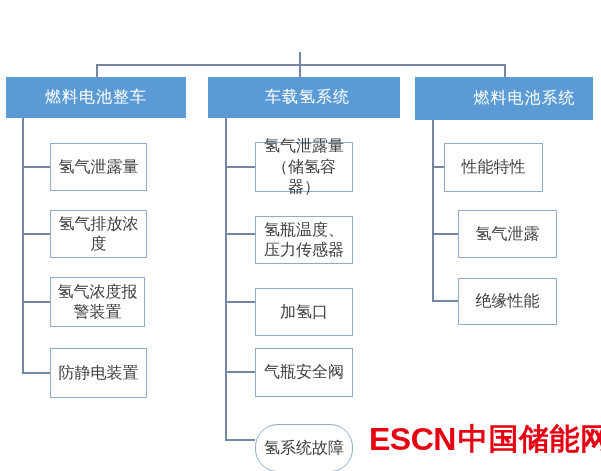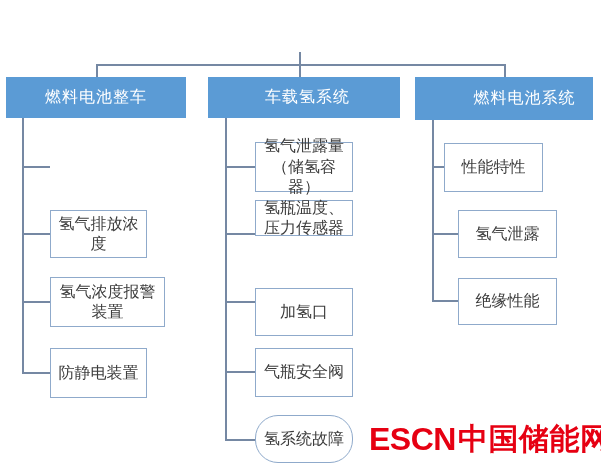--- a/index.html
+++ b/index.html
@@ -55,36 +55,37 @@
   <div class="node branch" style="left:6px;top:77px;width:180px;height:41px;">燃料电池整车</div>
   <div class="node branch" style="left:208px;top:77px;width:192px;height:41px;padding-left:7px;">车载氢系统</div>
   <div class="node branch" style="left:415px;top:77px;width:178px;height:43px;padding-left:41px;">燃料电池系统</div>
 
   <div class="line v" style="left:22px;top:118px;height:256px;"></div>
   <div class="line h" style="left:22px;top:166px;width:28px;"></div>
   <div class="line h" style="left:22px;top:233px;width:28px;"></div>
   <div class="line h" style="left:22px;top:301px;width:28px;"></div>
   <div class="line h" style="left:22px;top:372px;width:28px;"></div>
 
+  <div class="node leaf" style="left:50px;top:143px;width:97px;height:48px;">氢气泄露量</div>
   <div class="node leaf" style="left:50px;top:210px;width:97px;height:48px;">氢气排放浓度</div>
-  <div class="node leaf" style="left:50px;top:277px;width:115px;height:50px;">氢气浓度报警装置</div>
+  <div class="node leaf" style="left:50px;top:277px;width:95px;height:50px;">氢气浓度报警装置</div>
   <div class="node leaf" style="left:50px;top:348px;width:97px;height:50px;">防静电装置</div>
 
   <div class="line v" style="left:225px;top:118px;height:322px;"></div>
   <div class="line h" style="left:225px;top:166px;width:30px;"></div>
   <div class="line h" style="left:225px;top:233px;width:30px;"></div>
   <div class="line h" style="left:225px;top:301px;width:30px;"></div>
   <div class="line h" style="left:225px;top:371px;width:30px;"></div>
   <div class="line h" style="left:225px;top:439px;width:30px;"></div>
 
   <div class="node leaf" style="left:255px;top:142px;width:98px;height:50px;">氢气泄露量（储氢容器）</div>
-  <div class="node leaf" style="left:255px;top:200px;width:98px;height:36px;">氢瓶温度、压力传感器</div>
+  <div class="node leaf" style="left:255px;top:216px;width:98px;height:48px;">氢瓶温度、压力传感器</div>
   <div class="node leaf" style="left:255px;top:288px;width:98px;height:48px;">加氢口</div>
   <div class="node leaf" style="left:255px;top:348px;width:98px;height:49px;">气瓶安全阀</div>
-  <div class="node leaf" style="left:255px;top:415px;width:98px;height:48px;border-radius:23px;">氢系统故障</div>
+  <div class="node leaf" style="left:255px;top:424px;width:98px;height:48px;border-radius:23px;">氢系统故障</div>
 
   <div class="line v" style="left:432px;top:120px;height:182px;"></div>
   <div class="line h" style="left:432px;top:166px;width:26px;"></div>
   <div class="line h" style="left:432px;top:233px;width:26px;"></div>
   <div class="line h" style="left:432px;top:300px;width:26px;"></div>
 
   <div class="node leaf" style="left:444px;top:143px;width:99px;height:49px;">性能特性</div>
   <div class="node leaf" style="left:458px;top:210px;width:99px;height:48px;">氢气泄露</div>
   <div class="node leaf" style="left:458px;top:278px;width:99px;height:47px;">绝缘性能</div>
 

